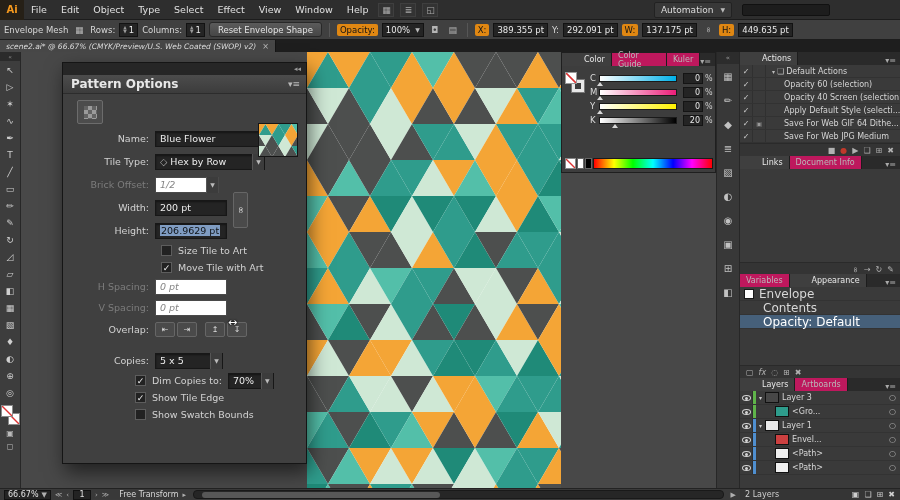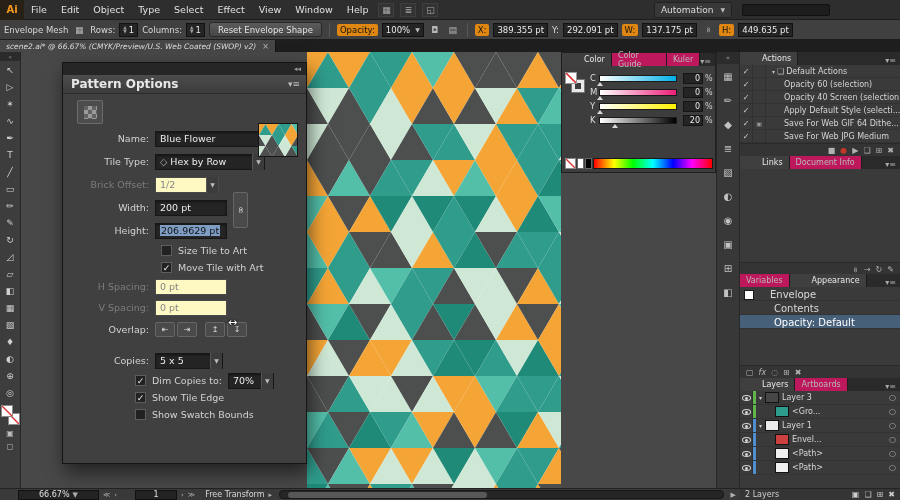--- a/index.html
+++ b/index.html
@@ -55,21 +55,21 @@
   #pd-body { padding:4px 6px; position:relative; }
   #pattern-tile-tool { width:26px; height:24px; margin:2px 0 4px 8px; background:#4c4c4c; border:1px solid #6c6c6c; border-radius:2px; display:flex; align-items:center; justify-content:center; }
   #pattern-tile-icon { width:13px; height:13px; background:
       linear-gradient(45deg,#9a9a9a 25%,transparent 25%,transparent 75%,#9a9a9a 75%),
       linear-gradient(45deg,#9a9a9a 25%,#636363 25%,#636363 75%,#9a9a9a 75%); background-size:8px 8px; background-position:0 0,4px 4px; }
   .row { display:flex; align-items:center; height:21px; margin-bottom:2px; }
   .row.short { height:19px; }
   .lab { width:86px; text-align:right; padding-right:6px; color:#d2d2d2; font-size:9.5px; }
   .lab.dis, .dis-txt { color:#7c7c7c; }
   .inp { background:#242424; border:1px solid #171717; box-shadow:inset 0 1px 2px rgba(0,0,0,.45); color:#ececec; font-size:9.5px; height:16px; display:flex; align-items:center; padding:0 4px; }
-  .inp.dis { background:#fef9c3; border-color:#4a4a4a; color:#858585; box-shadow:none; }
+  .inp.dis { background:#ffffff; border-color:#4a4a4a; color:#858585; box-shadow:none;font-style:italic; }
   .dd { justify-content:space-between; }
   .dd .arr { width:12px; border-left:1px solid #555; align-self:stretch; display:flex; align-items:center; justify-content:center; font-size:6px; color:#bbb; margin:-1px -4px -1px 4px; background:#3c3c3c; }
   .sel-text { background:#7f9cc2; color:#101418; padding:0 1px; }
   .cb { width:11px; height:11px; background:#222; border:1px solid #5d5d5d; margin-right:6px; display:flex; align-items:center; justify-content:center; color:#efefef; font-size:9px; flex:none; }
   .crow { height:15px; margin:2px 0 2px 92px; display:flex; align-items:center; font-size:9.5px; color:#d2d2d2; }
   .crow.dim2 { margin-left:66px; }
   .ov { width:20px; height:15px; background:#4a4a4a; border:1px solid #666; color:#ddd; font-size:8px; display:flex; align-items:center; justify-content:center; margin-right:2px; border-radius:2px; }
   #tile-thumb { position:absolute; right:8px; top:60px; width:40px; height:34px; border:1px solid #161616; background:#fff; }
   #tile-thumb svg { display:block; width:38px; height:32px; }
   #link-wh { position:absolute; left:170px; top:129px; width:15px; height:36px; background:#4a4a4a; border:1px solid #666; border-radius:2px; display:flex; align-items:center; justify-content:center; color:#ddd; }
@@ -105,37 +105,37 @@
   
   #rightcol { left:740px; top:52px; width:160px; height:448px; background:#3a3a3a; z-index:2; }
   .panel { position:absolute; left:0; width:160px; background:#3a3a3a; }
   .prow { height:13px; display:flex; align-items:center; border-bottom:1px solid #323232; font-size:8px; color:#d5d5d5; }
   .chk-col { width:13px; align-self:stretch; border-right:1px solid #303030; display:flex; align-items:center; justify-content:center; color:#cfcfcf; font-size:8px; flex:none; }
   .mod-col { width:13px; align-self:stretch; border-right:1px solid #303030; display:flex; align-items:center; justify-content:center; color:#9a9a9a; font-size:6px; flex:none; }
   .act-label { padding-left:4px; white-space:nowrap; overflow:hidden; }
   .act-exp { font-size:6px; color:#bbb; padding:0 2px; }
   .folder-glyph { color:#b9b9b9; font-size:8px; margin-right:2px; }
   .ptoolbar { height:13px; background:#343434; border-top:1px solid #2a2a2a; display:flex; align-items:center; justify-content:flex-end; gap:5px; padding:0 6px; color:#b2b2b2; font-size:8px; }
-  .arow { height:14px; display:flex; align-items:flex-end; border-bottom:1px solid #333; font-size:10px; color:#d8d8d8; padding-left:4px; gap:16px; }
+  .arow { height:14px; display:flex; align-items:center; border-bottom:1px solid #333; font-size:12px; color:#d8d8d8; padding-left:4px; gap:5px; }
   .arow.selected { background:#46607a; color:#fff; }
   .asw { width:10px; height:10px; background:#fff; border:1px solid #191919; flex:none; }
   .lrow { height:14px; display:flex; align-items:center; border-bottom:1px solid #333; font-size:8px; color:#d8d8d8; }
   .eyecol { width:13px; align-self:stretch; border-right:1px solid #2d2d2d; display:flex; align-items:center; justify-content:center; flex:none; }
   .eye { display:inline-block; width:9px; height:6px; border:1px solid #d5d5d5; border-radius:50%; position:relative; }
   .eye::after { content:""; position:absolute; left:2.5px; top:1px; width:3px; height:3px; background:#d5d5d5; border-radius:50%; }
   .accentbar { width:3px; align-self:stretch; flex:none; }
   .lexp { width:9px; font-size:6px; color:#ccc; text-align:center; flex:none; }
   .lthumb { width:14px; height:11px; border:1px solid #111; margin-right:3px; flex:none; }
   .ltarget { margin-left:auto; margin-right:4px; color:#b5b5b5; font-size:8px; }
   #layers-status { position:absolute; left:0; bottom:0; width:160px; height:12px; background:#353535; border-top:1px solid #242424; display:flex; align-items:center; font-size:8px; color:#cfcfcf; padding:0 5px; gap:5px; }
   #layers-status .sp { flex:1; }
 
   
   #statusbar { left:0; top:488px; width:740px; height:12px; background:#3a3a3a; border-top:1px solid #232323; display:flex; align-items:center; gap:4px; padding:0 4px; font-size:8px; z-index:4; }
-  .sb-box { background:#242424; border:1px solid #121212; height:10px; display:flex; align-items:center; padding:0 20px; color:#e0e0e0; gap:3px;margin-left:14px; }
+  .sb-box { background:#242424; border:1px solid #121212; height:10px; display:flex; align-items:center; padding:0 3px; color:#e0e0e0; gap:3px; }
   .sb-ic { color:#b0b0b0; font-size:7px; }
   #sb-scroll { flex:1; height:9px; background:#262626; border:1px solid #191919; border-radius:4px; position:relative; margin:0 3px; }
   #sb-thumb { position:absolute; left:8px; top:1px; width:45%; height:6px; background:#585858; border-radius:3px; }
 
   #mouse-cursor { left:228px; top:316px; z-index:9; color:#fff; font-size:11px; text-shadow:0 0 2px #000,0 0 2px #000; }
 </style>
 </head>
 <body>
 
 <div id="menubar" class="abs">

